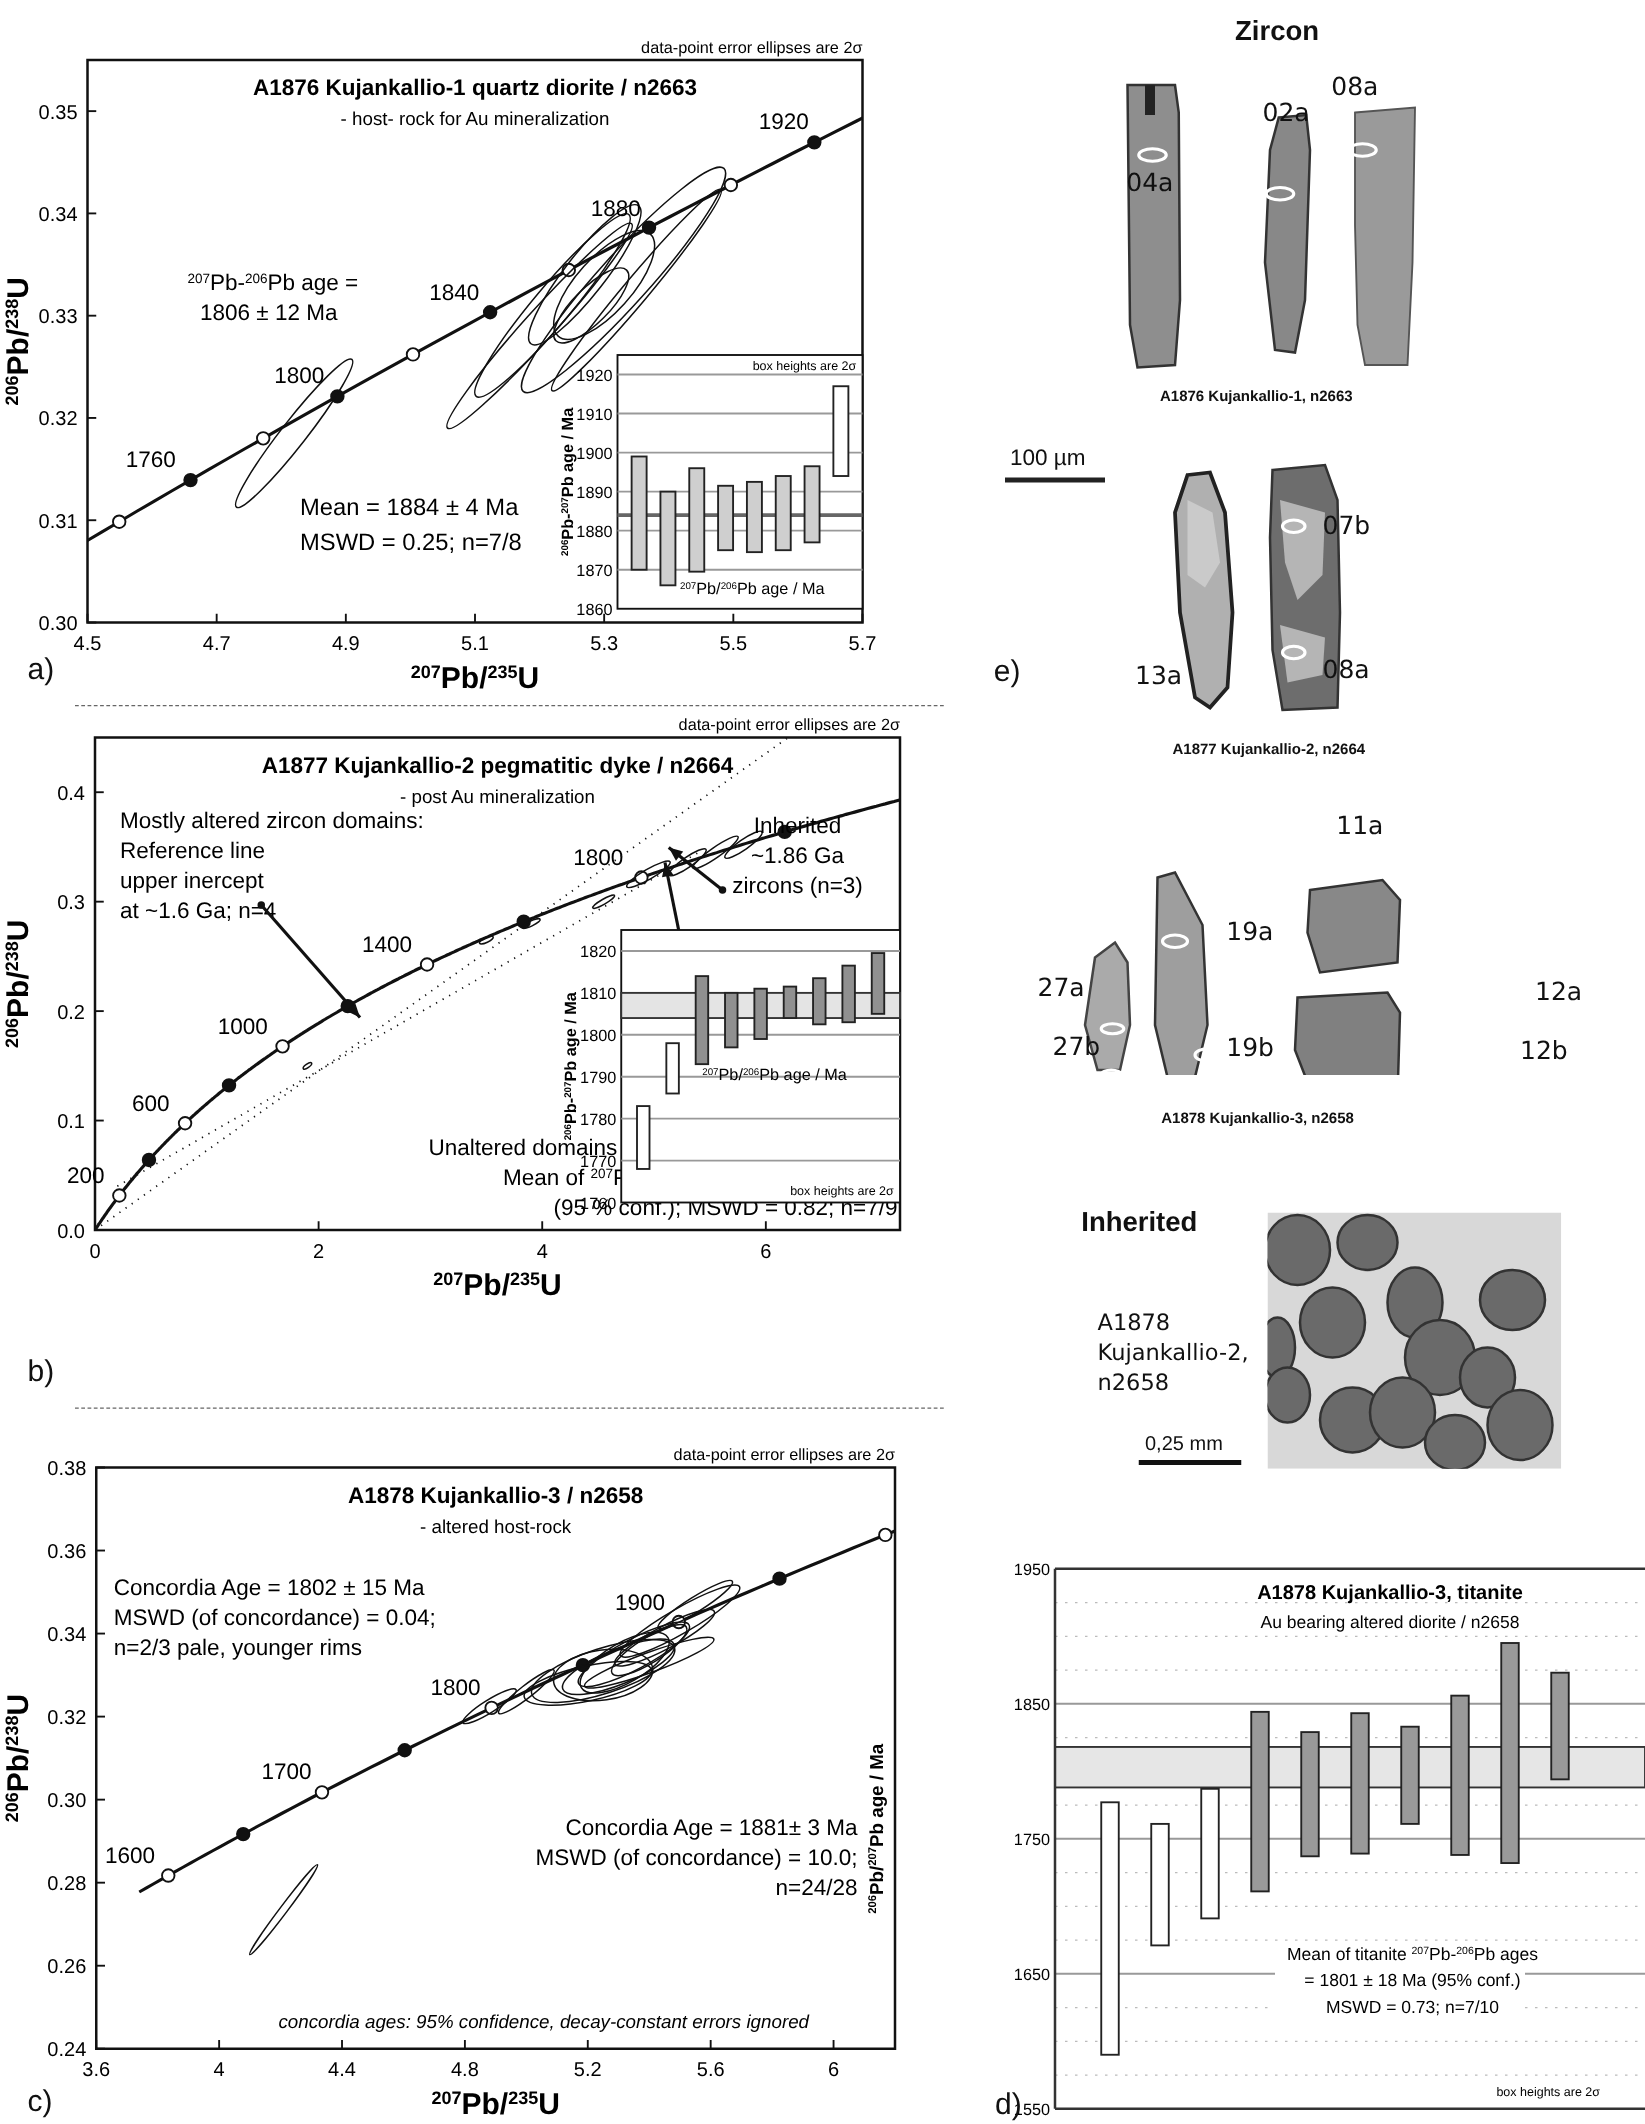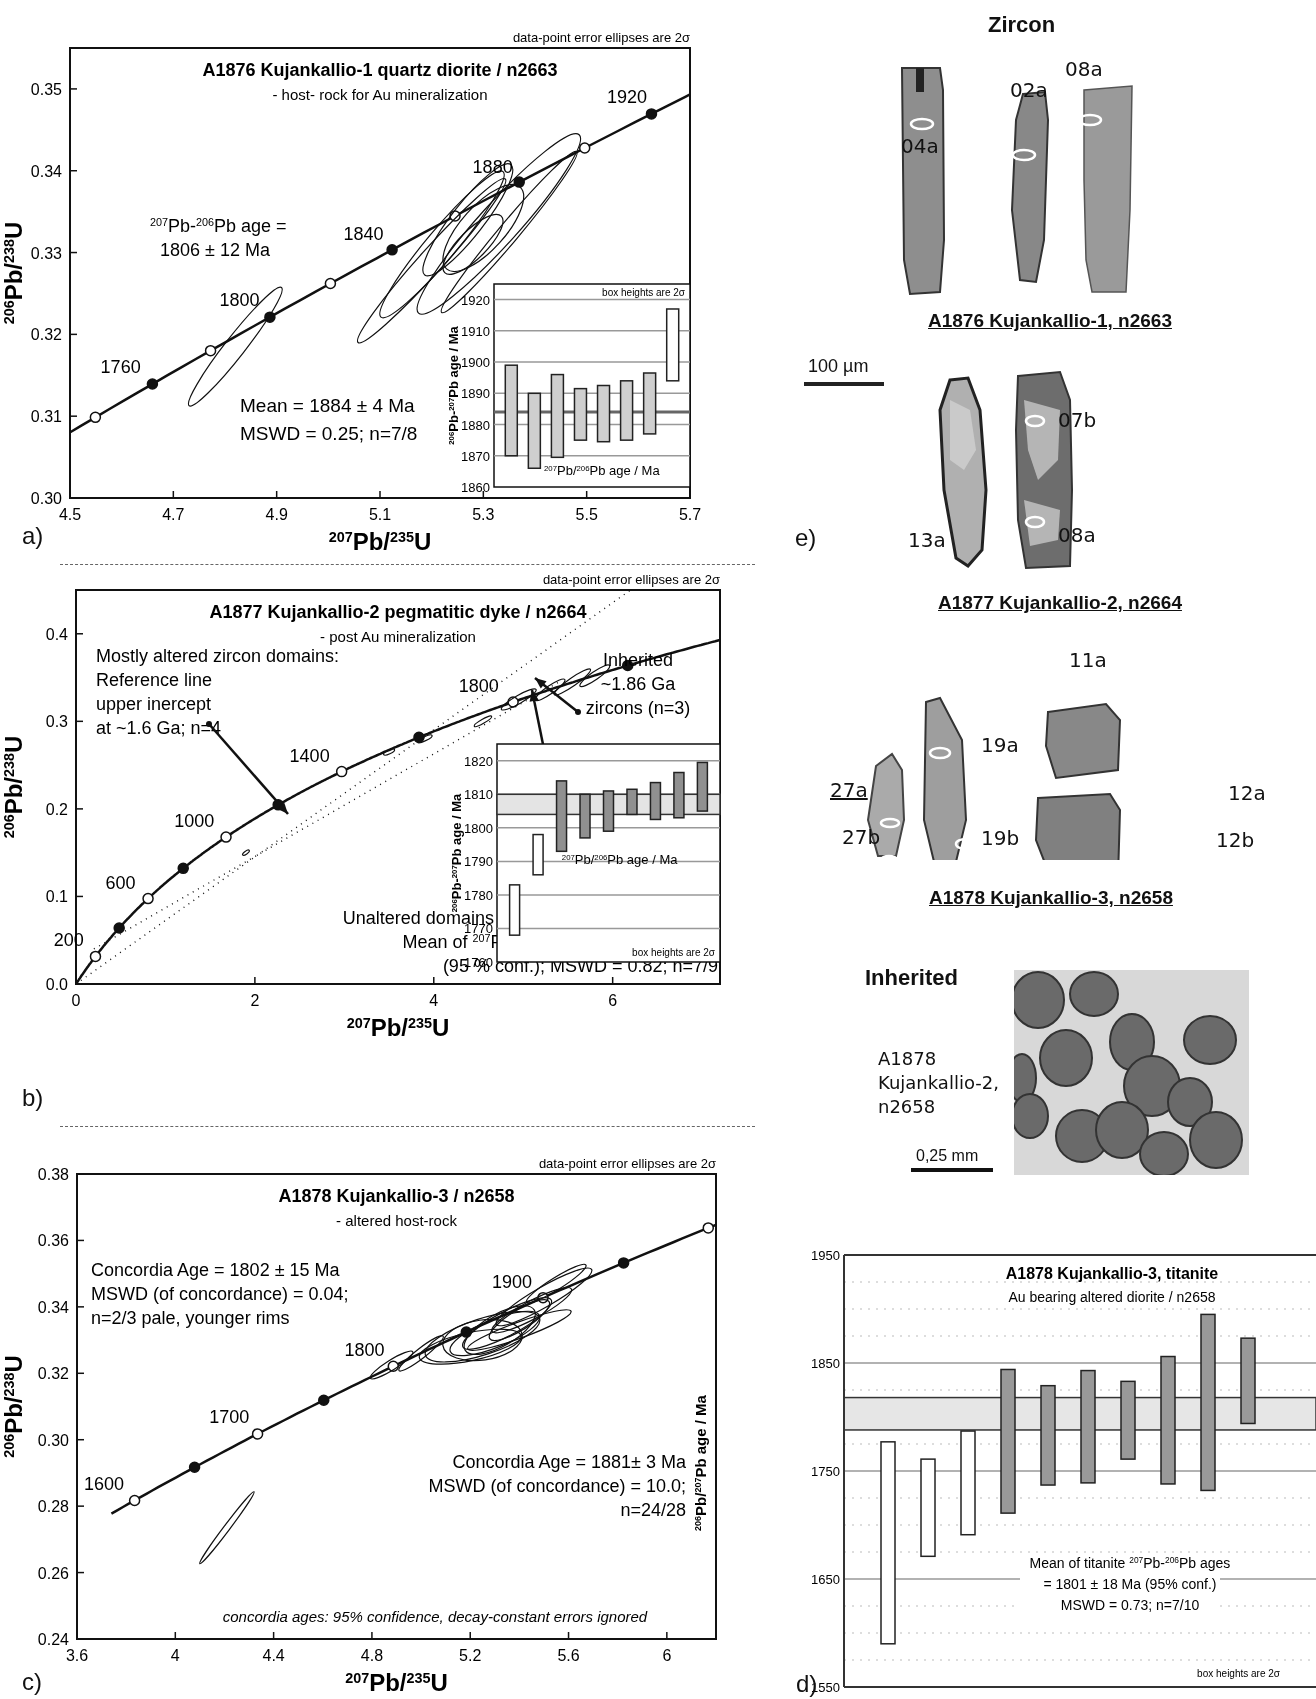--- a/index.html
+++ b/index.html
@@ -1,21 +1,21 @@
 <!DOCTYPE html>
 <html><head>
 <meta charset="utf-8">
 <style>
   html,body{margin:0;padding:0;background:#fff;}
   body{width:1316px;height:1699px;position:relative;overflow:hidden;font-family:"Liberation Sans",sans-serif;color:#111;}
   svg text{font-family:"Liberation Sans",sans-serif;}
   .abs{position:absolute;}
   .lbl{font-size:22px;}
   .sectitle{font-weight:bold;font-size:22px;}
-  .caption{font-weight:bold;font-size:19px;text-decoration:underline;}
+  .caption{font-weight:bold;font-size:12px;}
   .grainlbl{font-family:"DejaVu Sans",sans-serif;font-size:20px;font-weight:normal;}
   .hsep{position:absolute;left:60px;width:695px;border-top:1px dashed #666;height:0;}
 </style>
 </head>
 <body>
 
 <div class="abs" style="left:0;top:0;width:740px;height:560px;">
   <svg id="svg-a" width="740" height="560" viewBox="0 0 740 560">
       <rect x="70" y="48" width="620" height="450" fill="none" stroke="#111" stroke-width="2"></rect>
       <text x="690" y="42" text-anchor="end" font-size="13">data-point error ellipses are 2σ</text>
@@ -403,21 +403,21 @@
     <path d="M16 106 L32 94 L42 110 L44 160 L36 196 L18 196 L8 160 Z" fill="#aaa" stroke="#444" stroke-width="2"></path>
     <path d="M66 42 L80 38 L102 80 L106 160 L94 210 L76 210 L64 160 Z" fill="#9e9e9e" stroke="#333" stroke-width="2"></path>
     <path d="M188 52 L246 44 L260 60 L258 110 L196 118 L186 86 Z" fill="#888" stroke="#333" stroke-width="2"></path>
     <path d="M178 138 L250 134 L260 150 L258 218 L190 216 L176 180 Z" fill="#808080" stroke="#333" stroke-width="2"></path>
     <ellipse cx="30" cy="163" rx="9" ry="4" fill="none" stroke="#fff" stroke-width="2.5"></ellipse>
     <ellipse cx="29" cy="200" rx="8" ry="4" fill="none" stroke="#fff" stroke-width="2.5"></ellipse>
     <ellipse cx="80" cy="93" rx="10" ry="5" fill="none" stroke="#fff" stroke-width="2.5"></ellipse>
     <ellipse cx="106" cy="184" rx="10" ry="5" fill="none" stroke="#fff" stroke-width="2.5"></ellipse>
     <ellipse cx="286" cy="71" rx="10" ry="5" fill="none" stroke="#fff" stroke-width="2.5"></ellipse>
   </svg>
-  <div class="abs grainlbl" style="left:90px;top:778px;text-decoration:underline;">27a</div>
+  <div class="abs grainlbl" style="left:90px;top:778px;">27a</div>
   <div class="abs grainlbl" style="left:102px;top:825px;">27b</div>
   <div class="abs grainlbl" style="left:241px;top:733px;">19a</div>
   <div class="abs grainlbl" style="left:241px;top:826px;">19b</div>
   <div class="abs grainlbl" style="left:329px;top:648px;">11a</div>
   <div class="abs grainlbl" style="left:488px;top:781px;">12a</div>
   <div class="abs grainlbl" style="left:476px;top:828px;">12b</div>
   <div class="abs caption" style="left:189px;top:887px;">A1878 Kujankallio-3, n2658</div>
 
   <div class="abs sectitle" style="left:125px;top:965px;">Inherited</div>
   <div class="abs" style="left:138px;top:1047px;font-family:'DejaVu Sans',sans-serif;font-size:18px;line-height:24px;">

